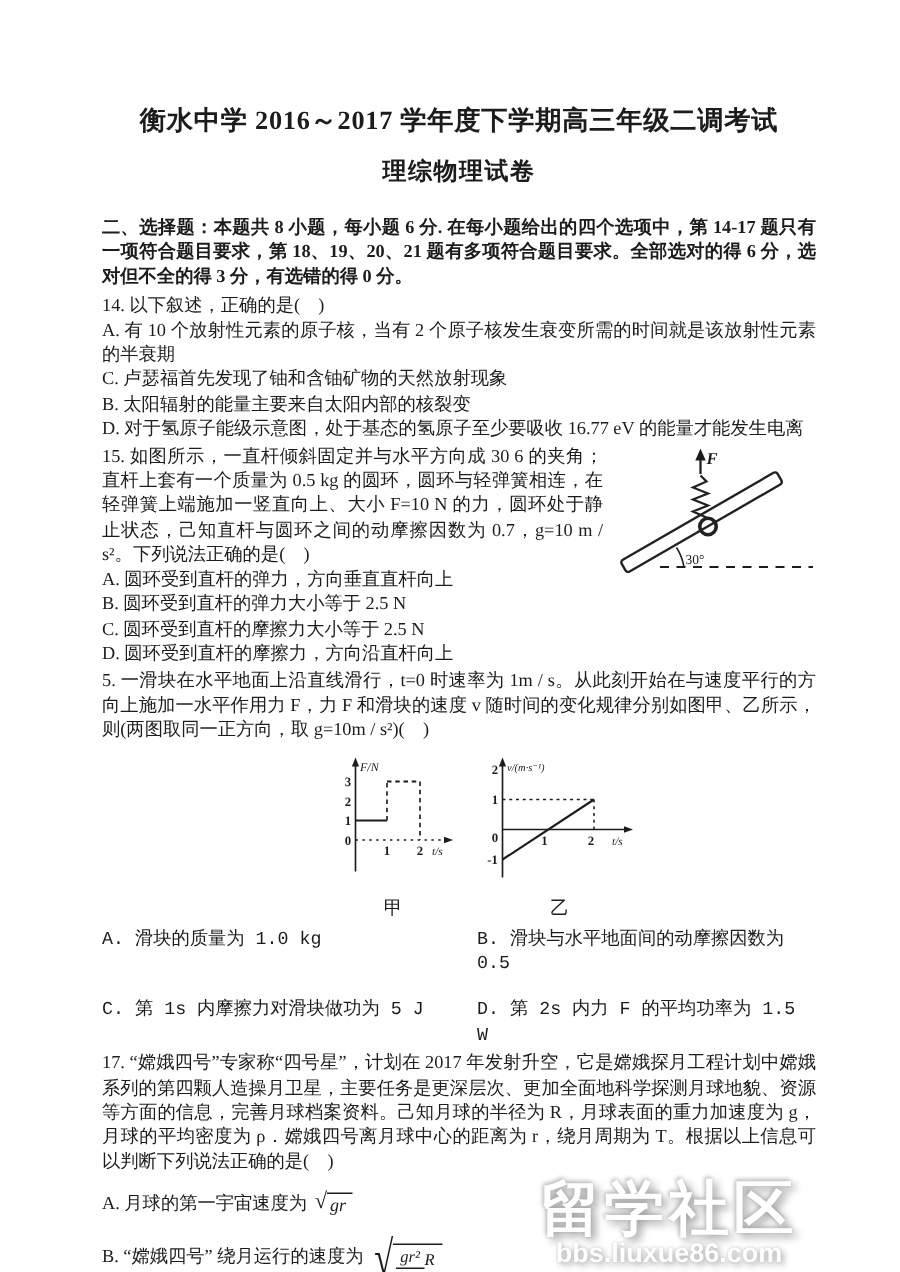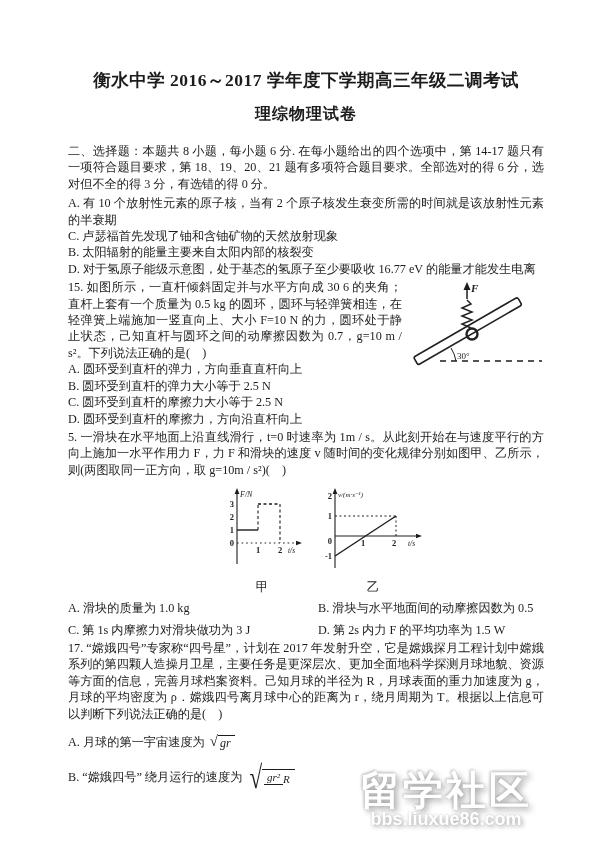--- a/index.html
+++ b/index.html
@@ -4,58 +4,59 @@
 <style>
   html,body{margin:0;padding:0;}
   body{
     width:600px;height:848px;background:#ffffff;position:relative;overflow:hidden;
     font-family:"Liberation Serif","DejaVu Serif",serif;color:#1c1c1c;
   }
   .page{padding:68px 56px 0 68px;}
   .title{font-size:17.5px;font-weight:bold;text-align:center;margin:0 0 12px 0;letter-spacing:.5px;}
   .subtitle{font-size:16px;font-weight:bold;text-align:center;margin:0 0 18px 0;letter-spacing:1px;}
   p{margin:0;font-size:12.2px;line-height:16.4px;text-align:justify;}
-  .intro{font-weight:normal;margin-bottom:3px;}
+  .intro{font-weight:bold;margin-bottom:3px;}
   .qblock{margin-top:2px;}
   .q15{overflow:visible;}
   .q15 .diag{float:right;margin:2px 0 2px 8px;}
   .graphs{display:flex;gap:14px;margin:8px 0 4px 152px;align-items:flex-end;}
   .graphs figure{margin:0;text-align:center;}
   .graphs figcaption{font-size:12.5px;margin-top:1px;}
-  .optgrid{display:grid;grid-template-columns:250px 1fr;row-gap:5px;margin-top:1px;}
+  .optgrid{display:grid;grid-template-columns:250px 1fr;row-gap:15px;margin-top:1px;font-family:Liberation Mono, monospace;}
   .optgrid p{text-align:left;}
   .opt17{margin-top:12px;display:flex;align-items:center;}
   .sqrt{display:inline-flex;align-items:flex-start;margin-left:5px;}
   .sqrt .sign{font-size:15px;line-height:13px;}
   .sqrt .radicand{border-top:1px solid #1c1c1c;font-style:italic;padding:1px 4px 0 2px;font-size:12px;line-height:12px;}
   .sqrt.tall{align-items:center;}
   .sqrt.tall .sign{font-size:32px;line-height:30px;font-weight:400;transform:scaleX(.72);}
   .sqrt.tall .radicand{padding:1px 5px 0 2px;margin-left:-3px;}
   .frac{display:inline-flex;align-items:center;font-style:italic;font-size:11px;line-height:12px;}
   .frac .num{border-bottom:1px solid #1c1c1c;padding:0 3px 1px 3px;}
   .frac .den{padding-top:1px;}
   svg text{font-family:"Liberation Serif","DejaVu Serif",serif;fill:#1c1c1c;}
-  .watermark{position:absolute;right:68px;bottom:20px;text-align:center;color:#ffffff;
+  .watermark{position:absolute;right:68px;bottom:4px;text-align:center;color:#ffffff;
     font-family:"Liberation Sans","DejaVu Sans",sans-serif;user-select:none;}
   .wm-title{font-size:40px;font-weight:bold;letter-spacing:3px;line-height:40px;
     text-shadow:3px 3px 6px #9d9d9d,-1px -1px 3px #c4c4c4,0 0 2px #cccccc;}
   .wm-url{font-size:18px;font-weight:bold;line-height:18px;margin-top:0px;
     text-shadow:2px 2px 4px #a8a8a8,0 0 2px #c8c8c8;}
 </style>
 </head>
 <body>
 
 <div class="page">
 
   <h1 class="title">衡水中学 2016～2017 学年度下学期高三年级二调考试</h1>
   <h2 class="subtitle">理综物理试卷</h2>
 
   <p class="intro">二、选择题：本题共 8 小题，每小题 6 分. 在每小题给出的四个选项中，第 14-17 题只有一项符合题目要求，第 18、19、20、21 题有多项符合题目要求。全部选对的得 6 分，选对但不全的得 3 分，有选错的得 0 分。</p>
 
   <div class="qblock">
+    <p>14. 以下叙述，正确的是(　)</p>
     <p>A. 有 10 个放射性元素的原子核，当有 2 个原子核发生衰变所需的时间就是该放射性元素的半衰期</p>
     <p>C. 卢瑟福首先发现了铀和含铀矿物的天然放射现象</p>
     <p>B. 太阳辐射的能量主要来自太阳内部的核裂变</p>
     <p>D. 对于氢原子能级示意图，处于基态的氢原子至少要吸收 16.77 eV 的能量才能发生电离</p>
   </div>
 
   <div class="qblock q15">
     <svg class="diag" width="134" height="92" viewBox="0 0 134 92">
 
       <line x1="30" y1="80" x2="132" y2="80" stroke="#1c1c1c" stroke-width="1.4" stroke-dasharray="6 5"></line>
@@ -136,21 +137,21 @@
           <line x1="17" y1="30" x2="78" y2="30" stroke="#1c1c1c" stroke-width="1" stroke-dasharray="2 2.5"></line>
           <line x1="78" y1="30" x2="78" y2="50" stroke="#1c1c1c" stroke-width="1" stroke-dasharray="2 2.5"></line>
         </svg>
         <figcaption>乙</figcaption>
       </figure>
     </div>
 
     <div class="optgrid">
       <p>A. 滑块的质量为 1.0 kg</p>
       <p>B. 滑块与水平地面间的动摩擦因数为 0.5</p>
-      <p>C. 第 1s 内摩擦力对滑块做功为 3 J</p>
+      <p>C. 第 1s 内摩擦力对滑块做功为 5 J</p>
       <p>D. 第 2s 内力 F 的平均功率为 1.5 W</p>
     </div>
   </div>
 
   <div class="qblock">
     <p>17. “嫦娥四号”专家称“四号星”，计划在 2017 年发射升空，它是嫦娥探月工程计划中嫦娥系列的第四颗人造操月卫星，主要任务是更深层次、更加全面地科学探测月球地貌、资源等方面的信息，完善月球档案资料。己知月球的半径为 R，月球表面的重力加速度为 g，月球的平均密度为 ρ．嫦娥四号离月球中心的距离为 r，绕月周期为 T。根据以上信息可以判断下列说法正确的是(　)</p>
 
     <p class="opt17">
       <span>A. 月球的第一宇宙速度为</span>
       <span class="sqrt">

